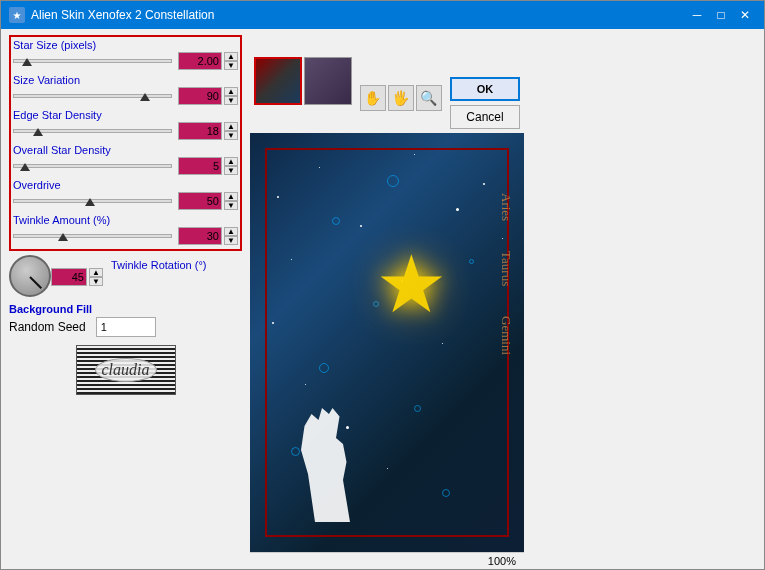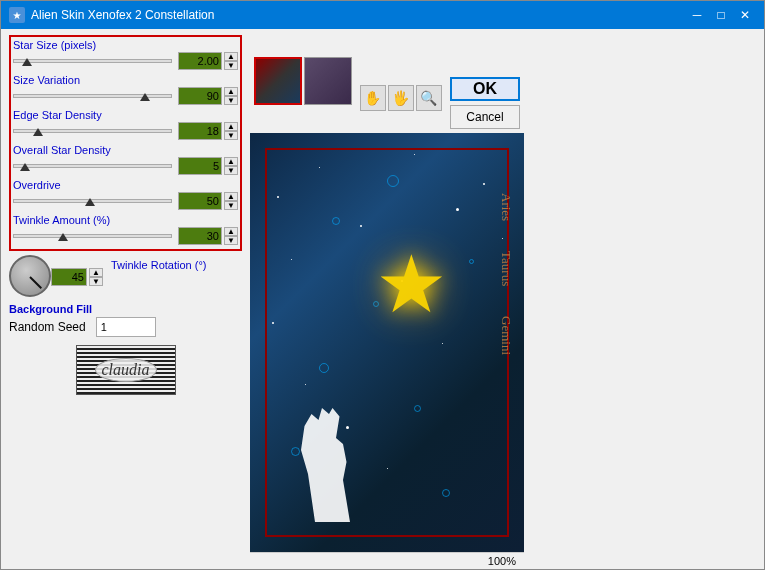--- a/index.html
+++ b/index.html
@@ -135,21 +135,21 @@
       flex-direction: column;
       gap: 4px;
       margin-left: auto;
     }
     .btn-ok {
       width: 70px;
       height: 24px;
       background: #e0e8f8;
       border: 2px solid #0078d7;
       cursor: pointer;
-      font-size: 16px;
+      font-size: 11px;
       font-weight: bold;
       margin-top: 44px;
     }
     .btn-cancel {
       width: 70px;
       height: 24px;
       background: #f0f0f0;
       border: 1px solid #aaa;
       cursor: pointer;
       font-size: 12px;
@@ -192,21 +192,21 @@
       align-items: center;
       gap: 2px;
     }
     .number-input {
       width: 44px;
       height: 18px;
       border: 1px solid #aaa;
       text-align: right;
       font-size: 11px;
       padding: 0 2px;
-      background: #4d7c0f;
+      background: #be185d;
     }
     .spin-btns {
       display: flex;
       flex-direction: column;
     }
     .spin-btn {
       width: 14px;
       height: 9px;
       background: #e8e8e8;
       border: 1px solid #aaa;

